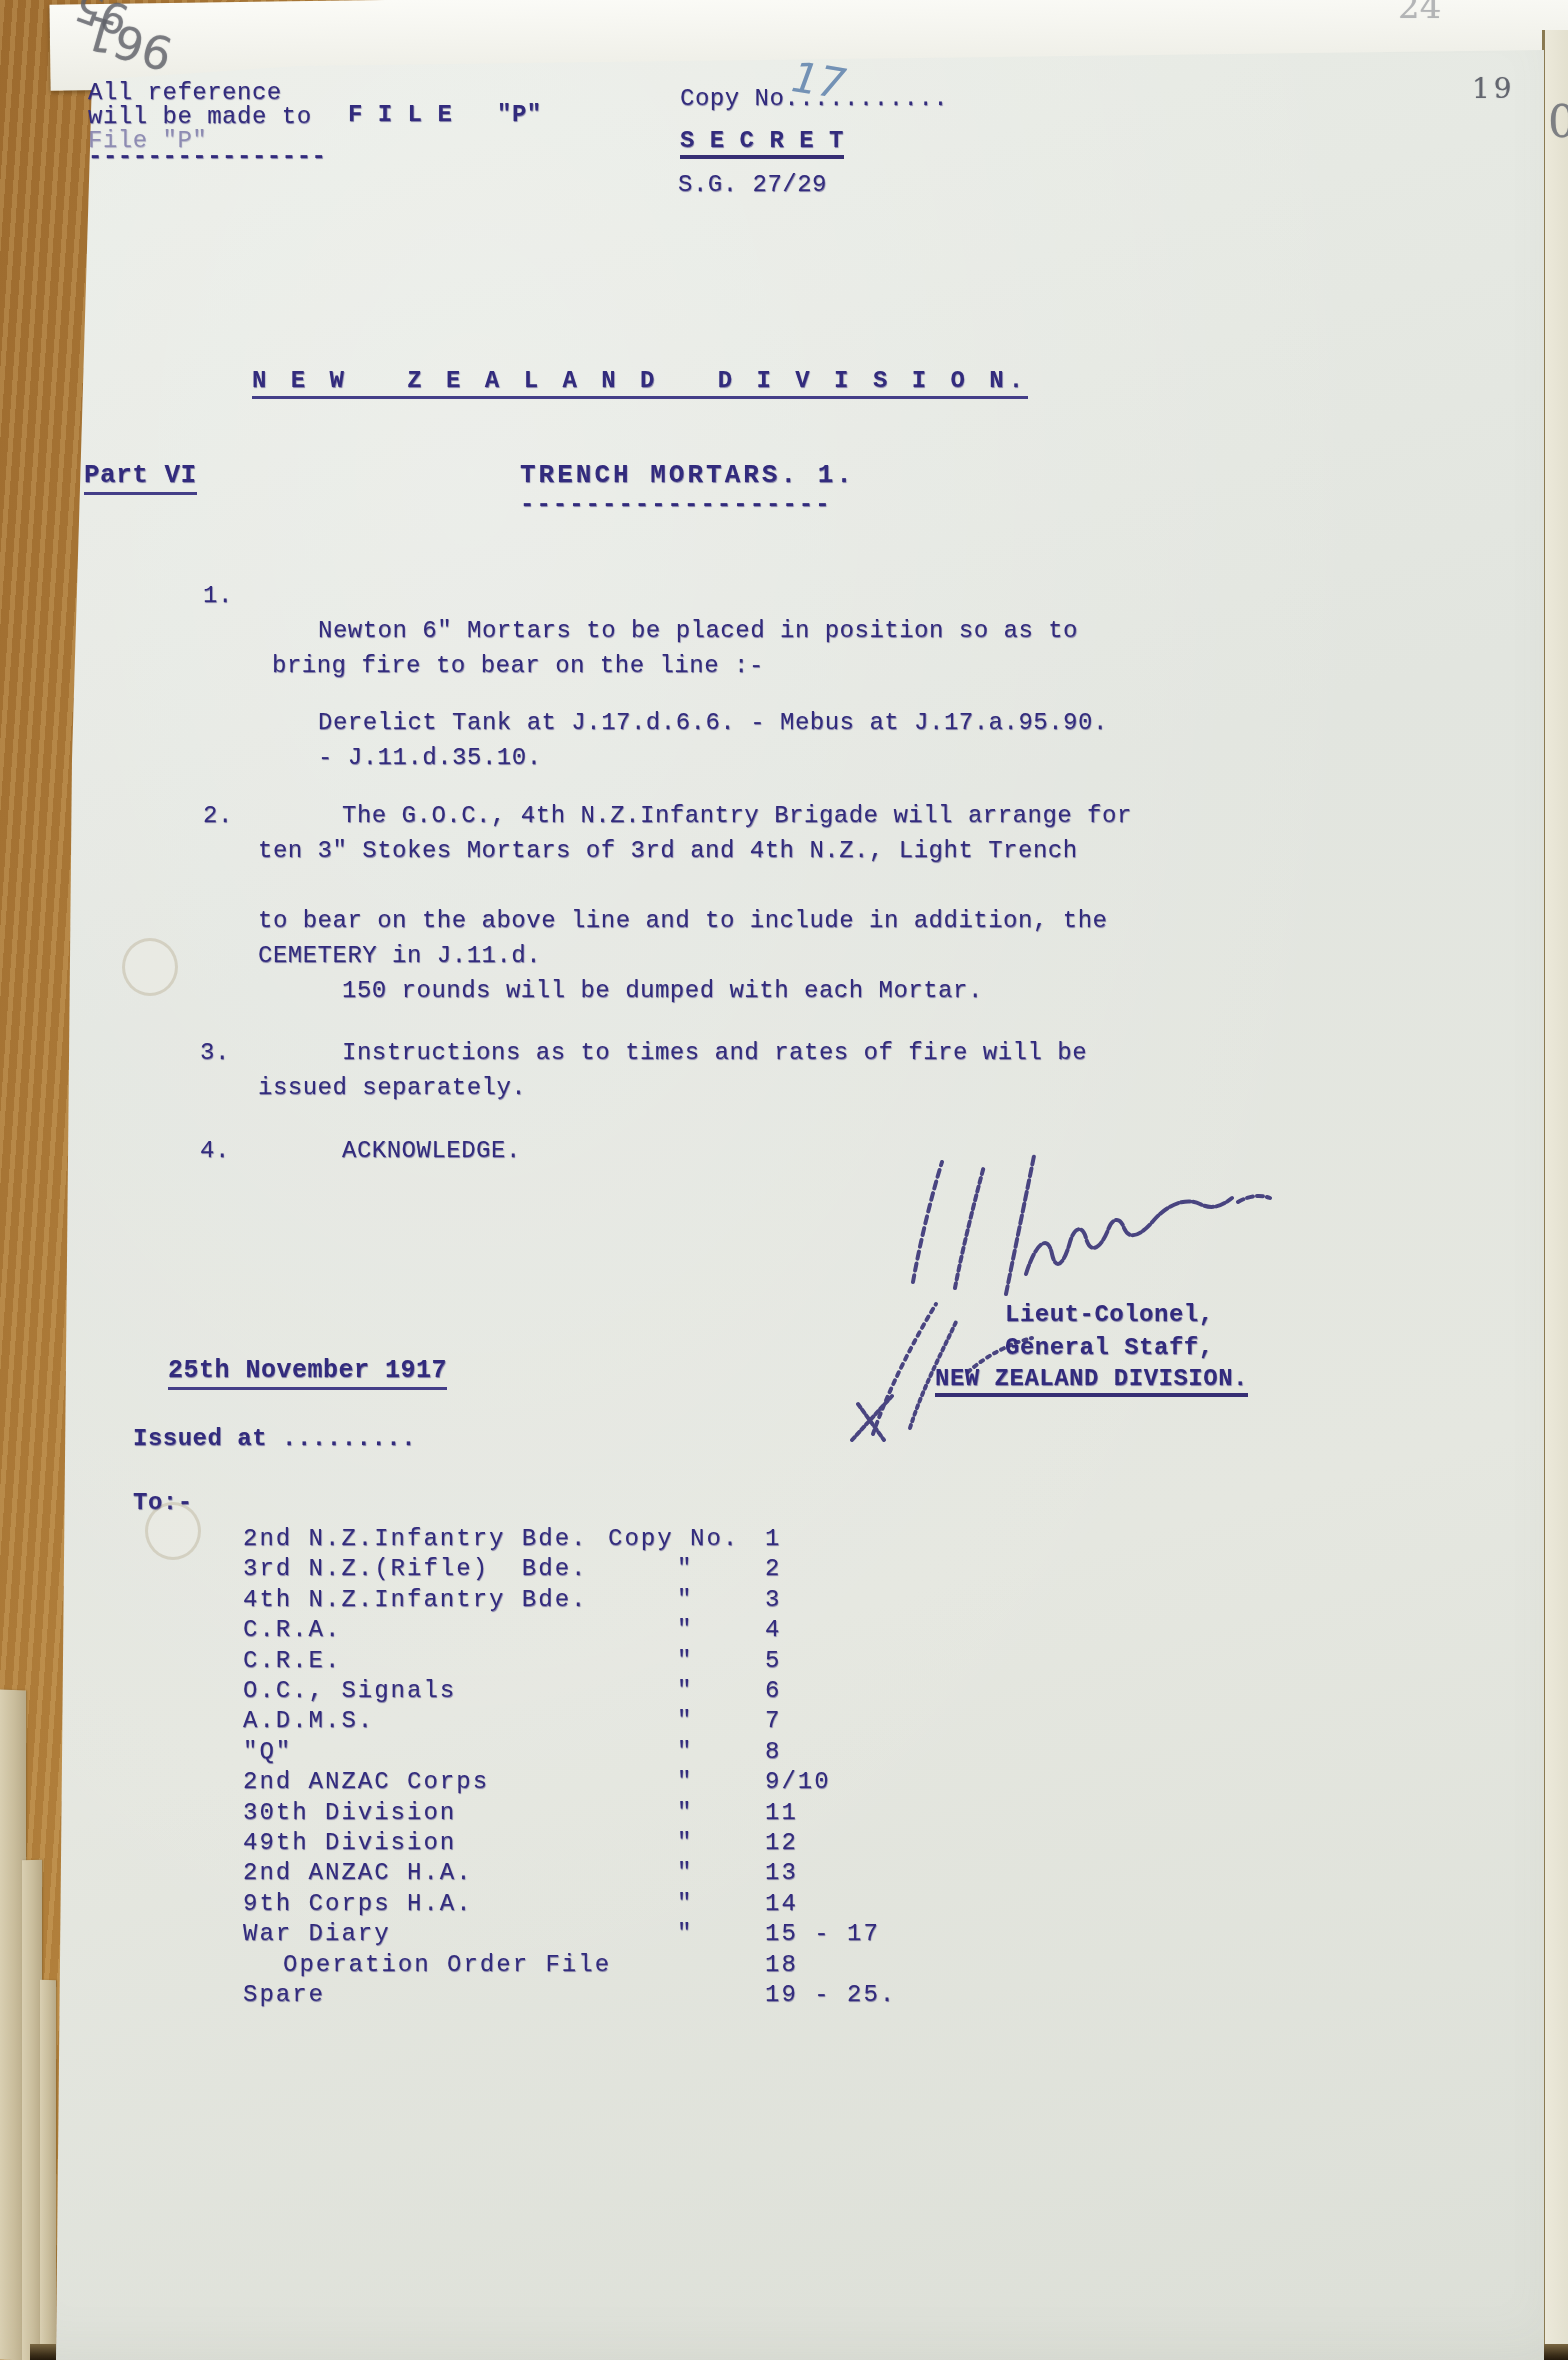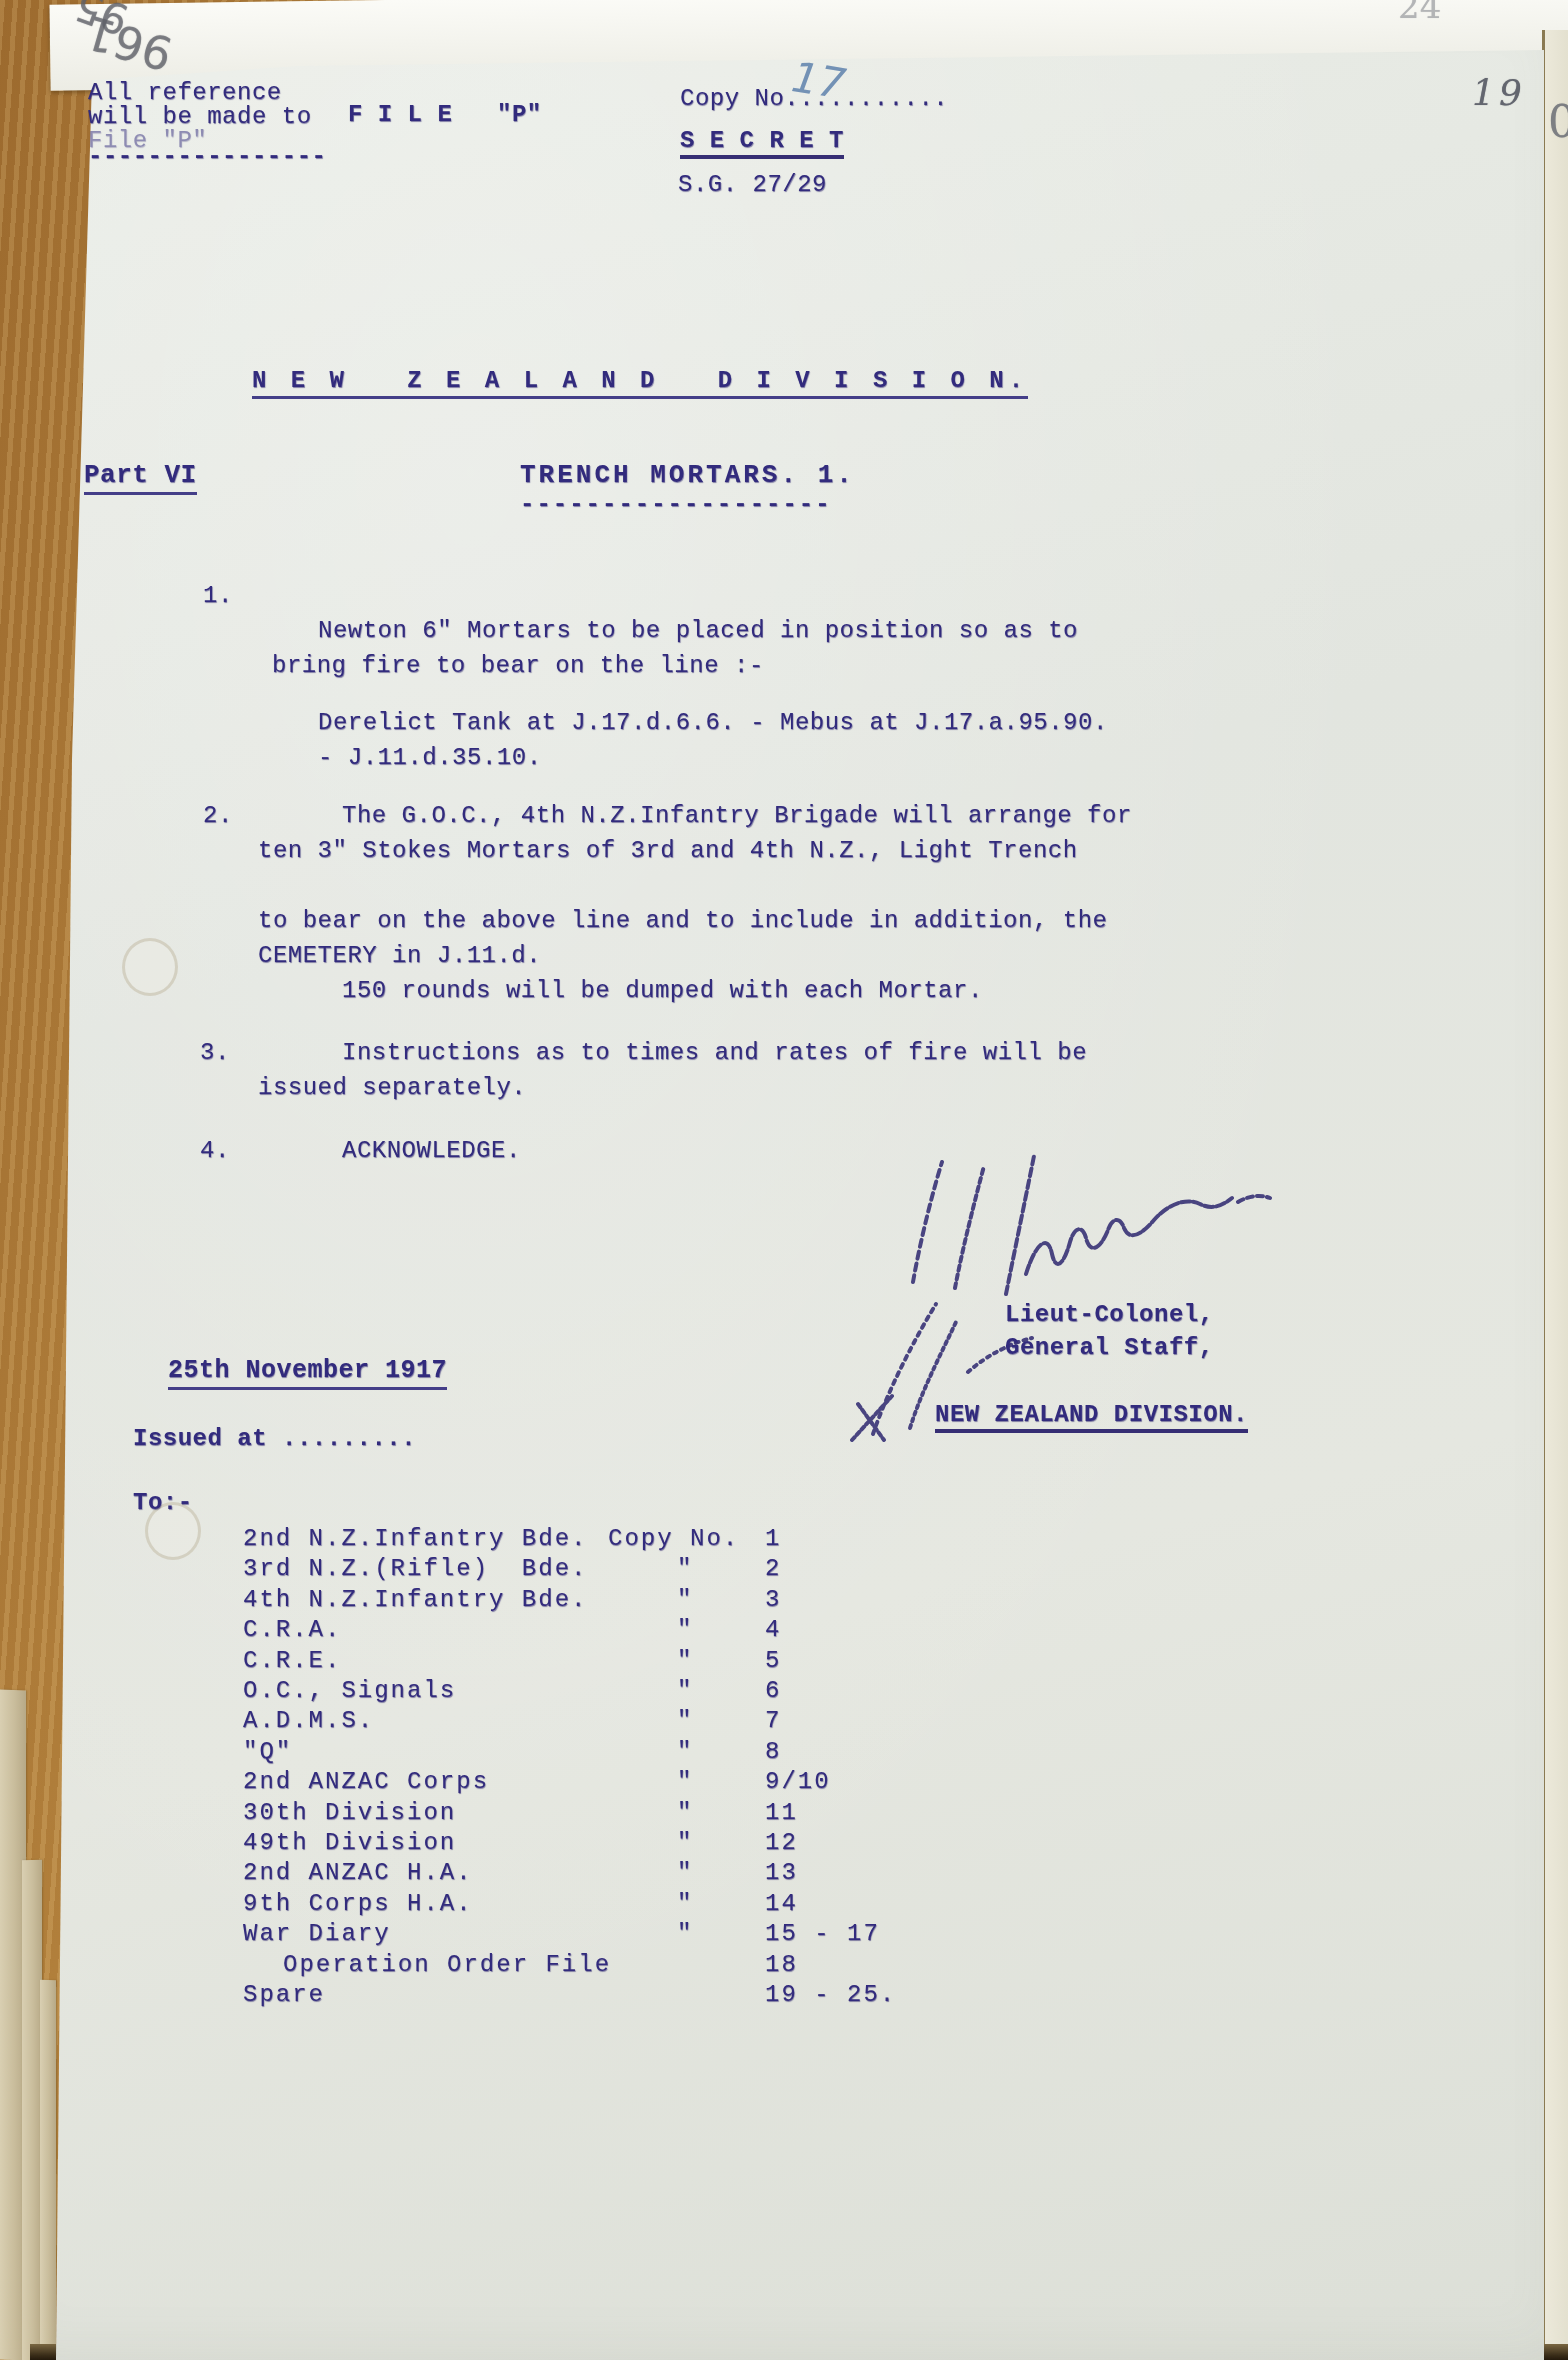--- a/index.html
+++ b/index.html
@@ -71,21 +71,21 @@
   <div class="edge-strip strip2"></div>
   <div class="edge-strip strip3"></div>
   <div class="bottom-edge"></div>
 
   <div class="main-page"></div>
 
   <div class="pencil scribble" style="left:75px;top:-12px;font-size:42px;transform:rotate(200deg);">95</div>
   <div class="pencil scribble" style="left:85px;top:16px;font-size:46px;transform:rotate(196deg);">961</div>
   <div class="pencil" style="left:1398px;top:-14px;font-size:34px;opacity:.45;">24</div>
 
-  <div class="pencil" style="left:1472px;top:72px;font-size:36px;letter-spacing:4px;font-style:italic;">19</div>
+  <div class="pencil" style="left:1472px;top:72px;font-size:28px;letter-spacing:4px;">19</div>
   <div class="pencil" style="left:1548px;top:96px;font-size:44px;opacity:.8;">0</div>
 
   <div class="hole" style="left:122px;top:938px;"></div>
   <div class="hole" style="left:145px;top:1502px;"></div>
 
   <div class="tw" style="left:88px;top:78px;">All reference</div>
   <div class="tw" style="left:88px;top:102px;">will be made to</div>
   <div class="tw faded" style="left:88px;top:126px;">File "P"</div>
   <div class="tw b" style="left:88px;top:142px;">----------------</div>
 
@@ -132,21 +132,21 @@
       <path d="M92,286 C104,248 122,214 138,180" stroke-dasharray="3 4"></path>
       <path d="M40,262 L66,298 M34,298 L74,254" stroke-dasharray="4 3"></path>
       <path d="M208,132 C218,100 230,92 234,112 C238,130 246,122 252,100 C256,86 264,82 268,96 C272,112 282,108 290,88 C294,76 302,74 306,86 C312,100 324,92 336,78 C352,60 370,56 382,62 C394,68 404,64 414,56" stroke-dasharray="9 3"></path>
       <path d="M420,60 C430,54 442,52 452,56" stroke-dasharray="6 4"></path>
       <path d="M150,230 C170,212 196,200 214,196" stroke-dasharray="3 5"></path>
     </g>
   </svg>
 
   <div class="tw b" style="left:1005px;top:1300px;">Lieut-Colonel,</div>
   <div class="tw b" style="left:1005px;top:1333px;">General Staff,</div>
-  <div class="tw b" style="left:935px;top:1364px;margin-top:36px;"><span class="ul2">NEW ZEALAND DIVISION.</span></div>
+  <div class="tw b" style="left:935px;top:1364px;"><span class="ul2">NEW ZEALAND DIVISION.</span></div>
 
   <div class="tw b" style="left:168px;top:1356px;font-size:25px;"><span class="ul">25th November 1917</span></div>
   <div class="tw b" style="left:133px;top:1424px;">Issued at .........</div>
   <div class="tw b" style="left:133px;top:1488px;">To:-</div>
 
   <div id="distribution-rows">
       <div class="list-row tw" style="top: 1524px;"><span style="left: 243px;">2nd N.Z.Infantry Bde.</span><span style="left: 608px;">Copy No.</span><span style="left: 765px;">1</span></div>
       <div class="list-row tw" style="top: 1554.4px;"><span style="left: 243px;">3rd N.Z.(Rifle)  Bde.</span><span style="left: 677px;">"</span><span style="left: 765px;">2</span></div>
       <div class="list-row tw" style="top: 1584.8px;"><span style="left: 243px;">4th N.Z.Infantry Bde.</span><span style="left: 677px;">"</span><span style="left: 765px;">3</span></div>
       <div class="list-row tw" style="top: 1615.2px;"><span style="left: 243px;">C.R.A.</span><span style="left: 677px;">"</span><span style="left: 765px;">4</span></div>

